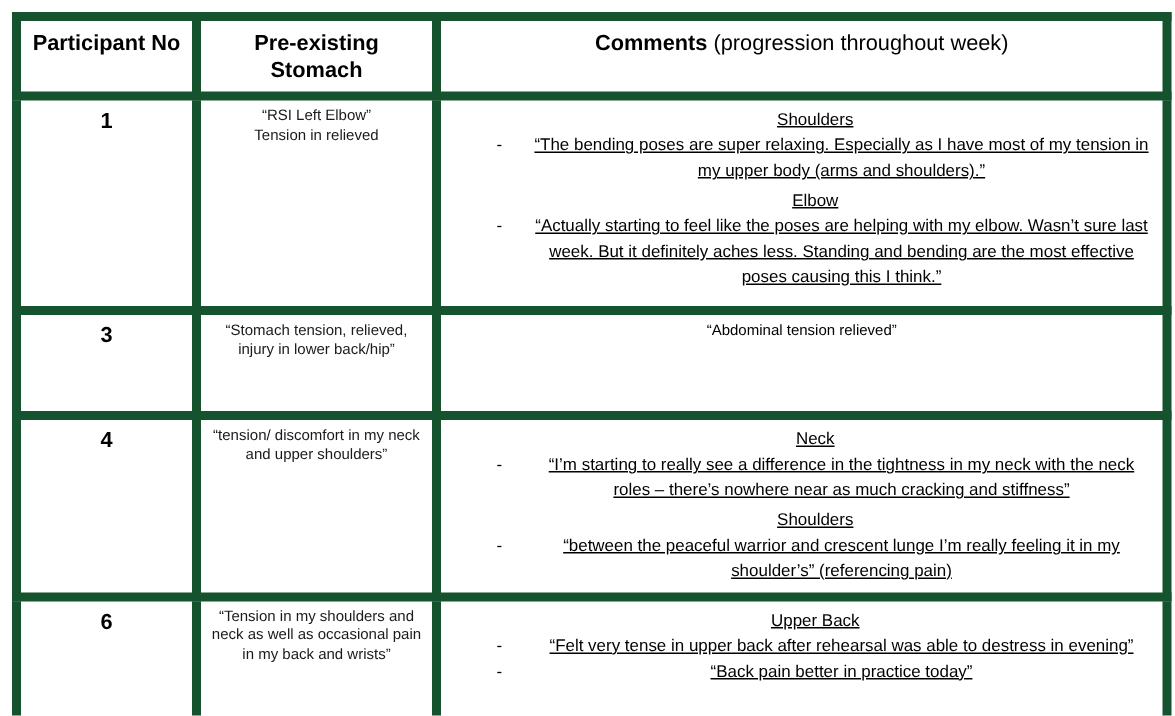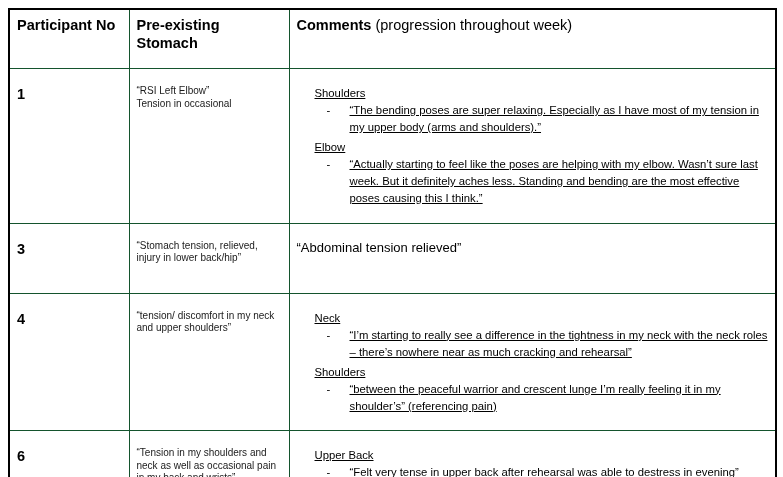--- a/index.html
+++ b/index.html
@@ -17,24 +17,24 @@
     left: 8px; top: 8px;
     width: 767px;
     border-collapse: collapse;
     table-layout: fixed;
     border: 2px solid #000;
   }
   col.c-participant { width: 120px; }
   col.c-injury      { width: 160px; }
   col.c-comments    { width: 487px; }
   th, td {
-    border: 1px solid #14532d;
+    border: 6px solid #14532d;
     vertical-align: top;
-    text-align: left;
-    padding: 16px 7px;
+    text-align: center;
+    padding: 5px 7px;
     overflow: hidden;
   }
   thead tr { height: 32px; }
   tbody tr:nth-child(1) { height: 143px; }
   tbody tr:nth-child(2) { height: 70px; }
   tbody tr:nth-child(3) { height: 110px; }
   tbody tr:nth-child(4) { height: 104px; }
   th {
     font-size: 14.5px;
     font-weight: bold;
@@ -59,21 +59,21 @@
   .comment-section + .comment-section { margin-top: 3px; }
   .comment-heading { text-decoration: underline; margin-left: 18px; }
   .bullet { position: relative; padding-left: 53px; text-decoration: underline; }
   .bullet::before {
     content: "-";
     position: absolute;
     left: 30px;
     top: 0;
   }
   .plain-comment {
-    font-size: 13px;
+    font-size: 10px;
     line-height: 1.25;
   }
 </style>
 </head>
 <body>
 
 <table class="participants">
   <colgroup>
     <col class="c-participant">
     <col class="c-injury">
@@ -90,21 +90,21 @@
       <th>
         <span>Comments</span><span class="hdr-normal"> (progression throughout week)</span>
       </th>
     </tr>
   </thead>
   <tbody>
       <tr>
         <td class="participant-cell">1</td>
         <td class="injury-cell">
           <div>“RSI Left Elbow”</div>
-          <div>Tension in occasional</div>
+          <div>Tension in relieved</div>
         </td>
         <td class="comments-cell">
           <div class="comment-section">
             <div class="comment-heading">Shoulders</div>
             <div class="bullet">“The bending poses are super relaxing. Especially as I have most of my tension in my upper body (arms and shoulders).”</div>
           </div>
           <div class="comment-section">
             <div class="comment-heading">Elbow</div>
             <div class="bullet">“Actually starting to feel like the poses are helping with my elbow. Wasn’t sure last week. But it definitely aches less. Standing and bending are the most effective poses causing this I think.”</div>
           </div>
@@ -120,21 +120,21 @@
         </td>
       </tr>
       <tr>
         <td class="participant-cell">4</td>
         <td class="injury-cell">
           <div>“tension/ discomfort in my neck and upper shoulders”</div>
         </td>
         <td class="comments-cell">
           <div class="comment-section">
             <div class="comment-heading">Neck</div>
-            <div class="bullet">“I’m starting to really see a difference in the tightness in my neck with the neck roles – there’s nowhere near as much cracking and rehearsal”</div>
+            <div class="bullet">“I’m starting to really see a difference in the tightness in my neck with the neck roles – there’s nowhere near as much cracking and stiffness”</div>
           </div>
           <div class="comment-section">
             <div class="comment-heading">Shoulders</div>
             <div class="bullet">“between the peaceful warrior and crescent lunge I’m really feeling it in my shoulder’s” (referencing pain)</div>
           </div>
         </td>
       </tr>
       <tr>
         <td class="participant-cell">6</td>
         <td class="injury-cell">

